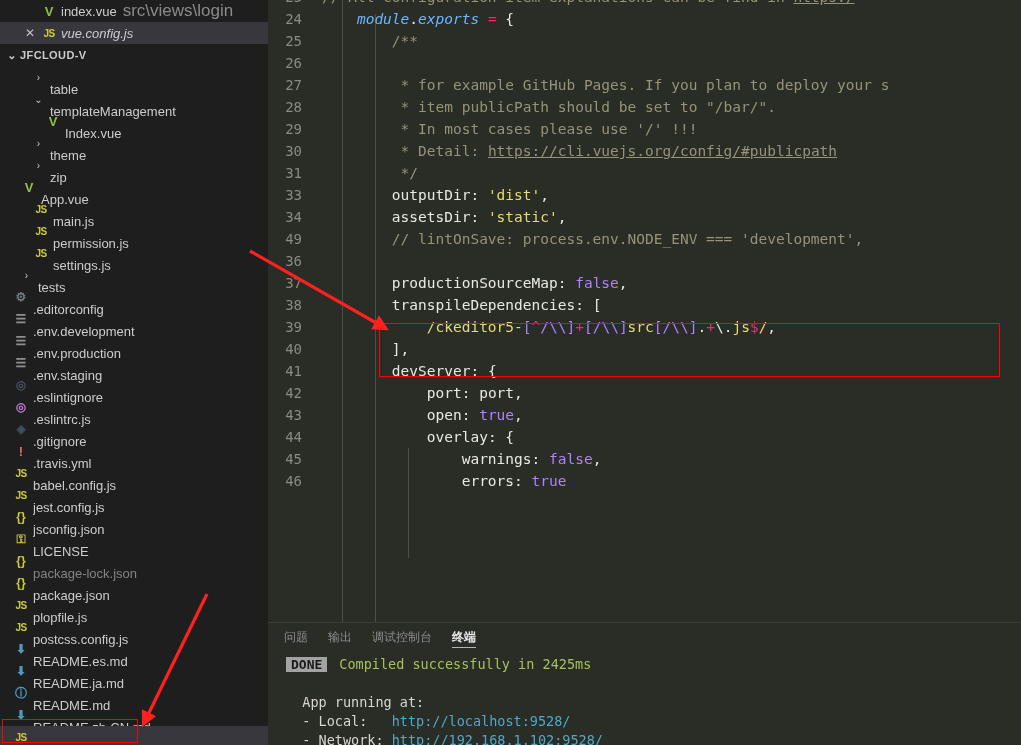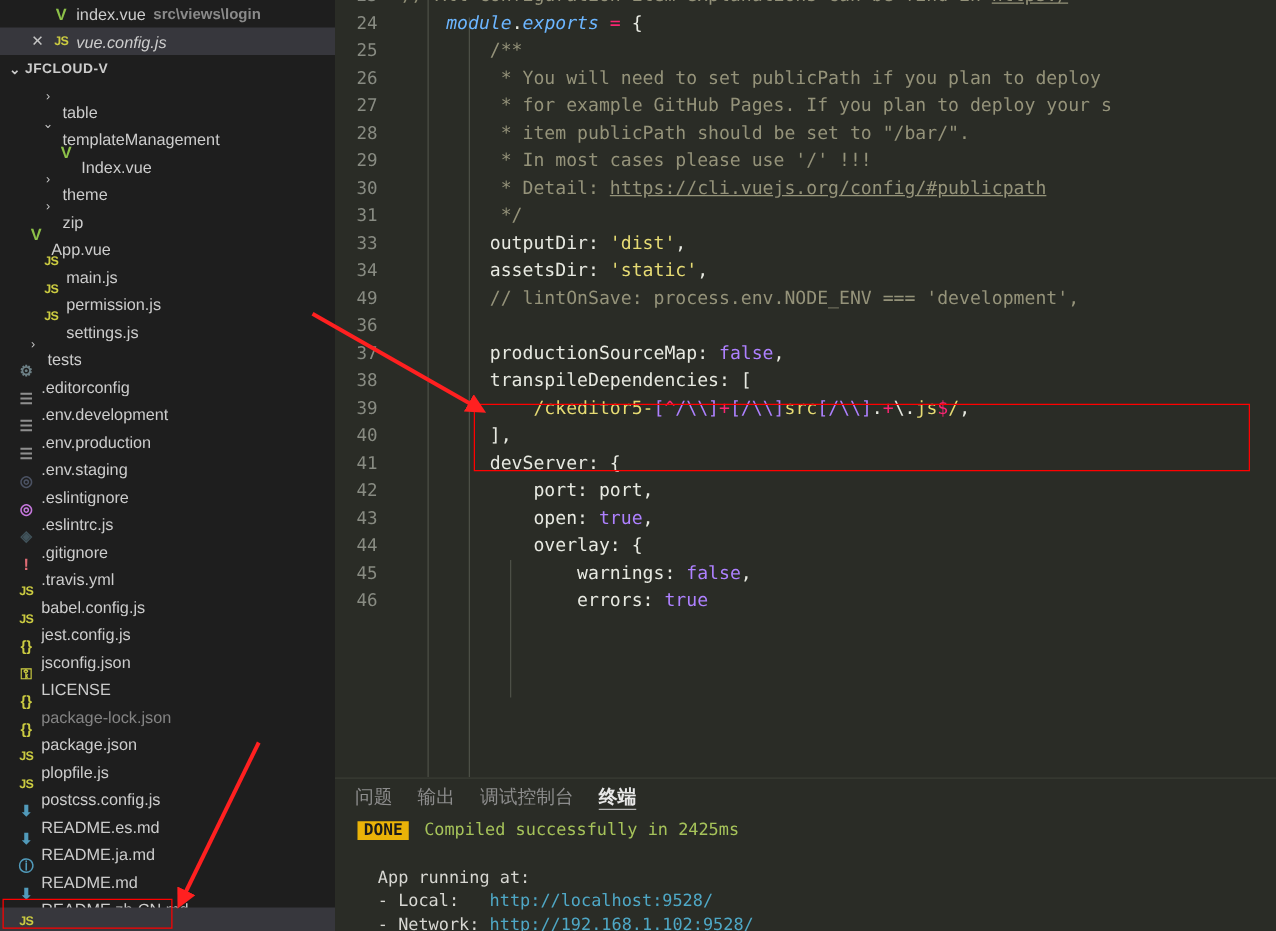--- a/index.html
+++ b/index.html
@@ -44,21 +44,21 @@
   .ic-md-i { color: #519aba; font-size: 12px; }
   .ic-gear { color: #6d8086; font-size: 12px; }
   .ic-env { color: #8f8f8f; font-size: 12px; }
   .ic-eslint-grey { color: #4b5263; font-size: 12px; }
   .ic-eslint-purple { color: #c678dd; font-size: 12px; }
   .ic-git { color: #41535b; font-size: 12px; }
   .ic-yml { color: #e06c75; font-size: 13px; font-weight: bold; }
   .ic-license { color: #cbcb41; font-size: 12px; }
   .oe-name { font-style: italic; }
   .oe-name-plain { }
-  .oe-path { color: #8a8a8a; font-size: 12px; margin-left: 6px; font-weight: bold; }
+  .oe-path { color: #8a8a8a; font-size: 17px; margin-left: 6px; }
 
   .section-header {
     height: 22px; display: flex; align-items: center;
     padding-left: 4px; font-size: 11px; font-weight: bold;
     letter-spacing: .4px; color: #cccccc; text-transform: uppercase;
     background: #1e1e1e;
   }
   .twisty {
     width: 16px; flex: 0 0 16px; text-align: center;
     font-size: 11px; color: #cccccc;
@@ -126,36 +126,36 @@
   .panel {
     position: absolute; left: 0; right: 0; bottom: 0;
     height: 123px; background: #2a2c26;
     border-top: 1px solid #3a3c35;
   }
   .panel-tabs {
     height: 28px; display: flex; align-items: center;
     padding-left: 16px; gap: 20px;
   }
   .panel-tab {
-    font-size: 15px; color: #8d8d8d; position: relative;
+    font-size: 12px; color: #8d8d8d; position: relative;
     height: 28px; display: flex; align-items: center;
     font-family: "DejaVu Sans", sans-serif;
   }
   .panel-tab.active { color: #e7e7e7; font-weight: bold; }
   .panel-tab.active::after {
     content: ""; position: absolute; left: 0; right: 0; bottom: 3px;
     height: 1px; background: #b5b5b5;
   }
   .term-body {
     padding: 4px 0 0 18px;
     font-family: "DejaVu Sans Mono", monospace; font-size: 13.5px;
     line-height: 19px; color: #d7d7d2; white-space: pre;
   }
   .badge-done {
-    background: #eab308; color: #1b1b1b; font-weight: bold;
+    background: #a3a3a3; color: #1b1b1b; font-weight: bold;
     padding: 0 5px; font-family: "DejaVu Sans Mono", monospace;
     font-size: 13px;
   }
   .term-green { color: #a6c35a; padding-left: 12px; }
   .term-cyan  { color: #4fa8c6; }
   .term-white { color: #d7d7d2; }
 
   
   .anno-rect {
     position: absolute; border: 1.5px solid #ff0000;
@@ -327,21 +327,21 @@
     <div class="code-pane">
       <div class="guides">
         <div class="guide" style="left:74px"></div>
         <div class="guide" style="left:107px; top:14px; bottom:auto; height:608px"></div>
         <div class="guide" style="left:140px; top:448px; bottom:auto; height:110px"></div>
       </div>
       <div class="code-scroll" id="code-scroll">
           <div class="code-line"><span class="ln">23</span><span class="code-text"><span class="t-cmt">// All configuration item explanations can be find in </span><span class="t-link">https:/</span></span></div>
           <div class="code-line"><span class="ln">24</span><span class="code-text"><span class="t-def">    </span><span class="t-key">module</span><span class="t-def">.</span><span class="t-key">exports</span><span class="t-def"> </span><span class="t-op">=</span><span class="t-def"> </span><span class="t-brace">{</span></span></div>
           <div class="code-line"><span class="ln">25</span><span class="code-text"><span class="t-cmt">        /**</span></span></div>
-          <div class="code-line"><span class="ln">26</span><span class="code-text"><span class="t-cmt">         * You will need to set publicPath if you plan to deploy</span></span></div>
+          <div class="code-line"><span class="ln">26</span></div>
           <div class="code-line"><span class="ln">27</span><span class="code-text"><span class="t-cmt">         * for example GitHub Pages. If you plan to deploy your s</span></span></div>
           <div class="code-line"><span class="ln">28</span><span class="code-text"><span class="t-cmt">         * item publicPath should be set to "/bar/".</span></span></div>
           <div class="code-line"><span class="ln">29</span><span class="code-text"><span class="t-cmt">         * In most cases please use '/' !!!</span></span></div>
           <div class="code-line"><span class="ln">30</span><span class="code-text"><span class="t-cmt">         * Detail: </span><span class="t-link">https://cli.vuejs.org/config/#publicpath</span></span></div>
           <div class="code-line"><span class="ln">31</span><span class="code-text"><span class="t-cmt">         */</span></span></div>
           <div class="code-line"><span class="ln">33</span><span class="code-text"><span class="t-prop">        outputDir</span><span class="t-def">: </span><span class="t-str">'dist'</span><span class="t-def">,</span></span></div>
           <div class="code-line"><span class="ln">34</span><span class="code-text"><span class="t-prop">        assetsDir</span><span class="t-def">: </span><span class="t-str">'static'</span><span class="t-def">,</span></span></div>
           <div class="code-line"><span class="ln">49</span><span class="code-text"><span class="t-cmt">        // lintOnSave: process.env.NODE_ENV === 'development',</span></span></div>
           <div class="code-line"><span class="ln">36</span></div>
           <div class="code-line"><span class="ln">37</span><span class="code-text"><span class="t-prop">        productionSourceMap</span><span class="t-def">: </span><span class="t-const">false</span><span class="t-def">,</span></span></div>

